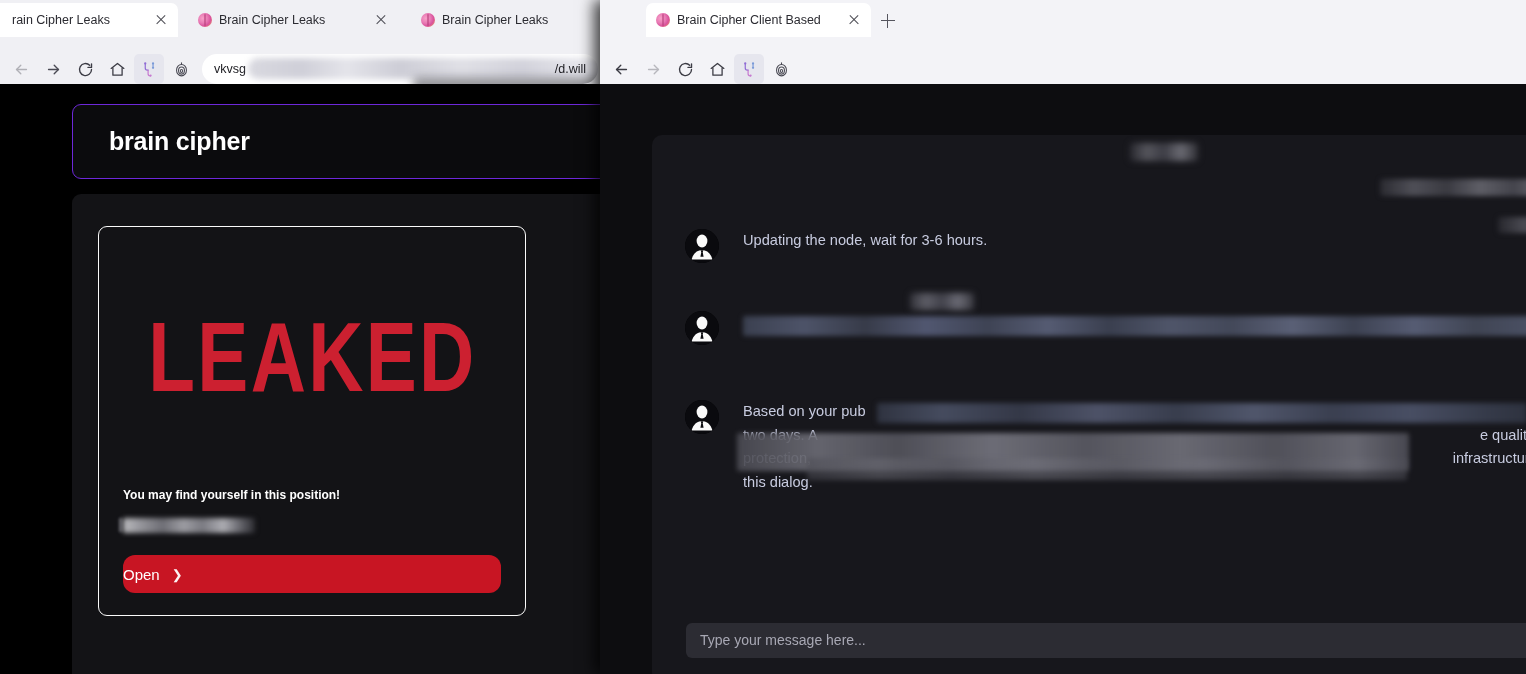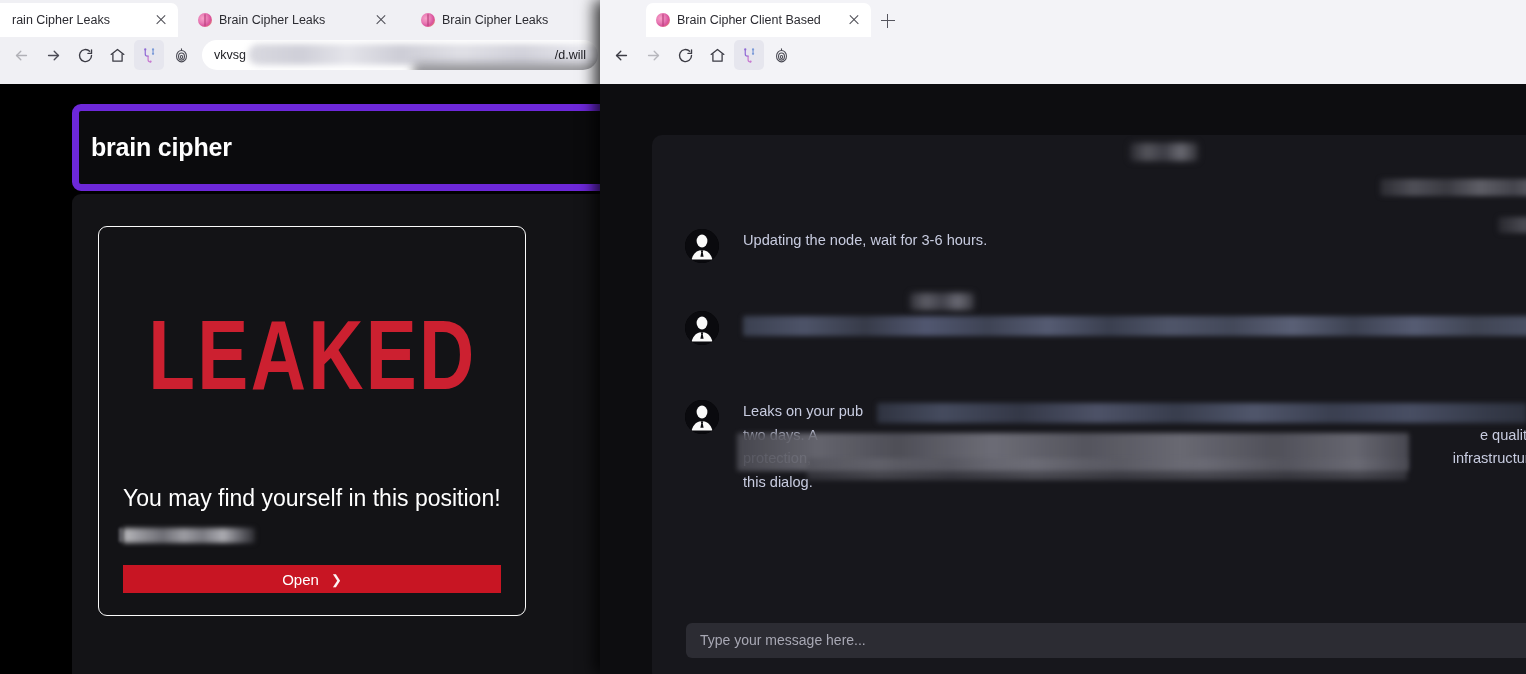--- a/index.html
+++ b/index.html
@@ -58,21 +58,21 @@
   .tab-close::after  { transform: rotate(-45deg); }
   .new-tab {
     position: absolute; top: 9px; width: 24px; height: 24px; color: #4a4a52;
   }
   .new-tab::before, .new-tab::after {
     content: ""; position: absolute; background: #55555e;
   }
   .new-tab::before { left: 5px; top: 11px; width: 14px; height: 1.4px; }
   .new-tab::after  { left: 11px; top: 5px; width: 1.4px; height: 14px; }
 
-  .navbar { height: 44px; display: flex; align-items: flex-start; gap: 2px; padding: 0 6px; background: #f0f0f4; position: relative; }
+  .navbar { height: 44px; display: flex; align-items: flex-end; gap: 2px; padding: 0 6px; background: #f0f0f4; position: relative; }
   .nav-btn {
     width: 30px; height: 30px; border-radius: 5px;
     display: flex; align-items: center; justify-content: center; flex: none;
   }
   .nav-btn svg { display: block; }
   .nav-btn.disabled { opacity: .35; }
   .circuit-btn { background: #e6e6ee; }
   .urlbar {
     flex: 1; height: 30px; border-radius: 15px; background: #ffffff;
     display: flex; align-items: center; padding: 0 12px; margin-left: 4px;
@@ -87,54 +87,54 @@
   .url-shadow {
     position: absolute; left: 210px; top: 24px; height: 14px; width: 290px;
     background: rgba(30,30,40,.5); filter: blur(5px); border-radius: 8px;
   }
   .url-tail { margin-left: auto; position: relative; z-index: 3; }
 
   
   .page-left { position: absolute; left: 0; top: 84px; right: 0; bottom: 0; background: #000; }
   .panel-outer {
     position: absolute; left: 72px; top: 20px; width: 700px;
-    background: #0b0b0d; border: 7px solid #6d28d9; border-radius: 9px;
-    padding: 22px 12px;
+    background: #0b0b0d; border: 1px solid #6d28d9; border-radius: 9px;
+    padding: 22px 36px;
   }
   .brand { font-size: 25px; font-weight: bold; color: #ffffff; letter-spacing: -0.2px; }
 
   .panel-card {
     position: absolute; left: 72px; top: 110px; width: 700px; height: 490px;
     background: #131316; border-radius: 9px;
   }
   .leak-card {
     position: absolute; left: 26px; top: 32px; width: 428px; height: 390px;
     border: 1.6px solid #fafafa; border-radius: 9px; background: #131316;
     display: flex; flex-direction: column;
   }
   .leak-banner { flex: 1; display: flex; align-items: center; justify-content: center; }
   .leaked-text {
     color: #cc2030; font-size: 98px; font-weight: bold;
     font-family: "Liberation Sans Narrow", "Liberation Sans", sans-serif;
     transform: scaleX(.78); transform-origin: center;
     letter-spacing: 3px; line-height: .95;
   }
   .leak-body { padding: 0 24px 22px 24px; }
-  .leak-title { color: #ffffff; font-size: 23px; font-weight: normal; margin-bottom: 16px; }
+  .leak-title { color: #ffffff; font-size: 12px; font-weight: bold; margin-bottom: 16px; }
   .leak-redact {
     width: 132px; height: 15px; margin-bottom: 22px;
     background: linear-gradient(90deg,#b9b9bd 0%,#8e8e94 16%,#6e6e75 30%,#9c9ca2 46%,#7a7a81 60%,#acacb2 76%,#5f5f66 90%,#2b2b30 100%);
     filter: blur(2.6px); border-radius: 2px;
   }
   .leak-redact-tick {
     position: absolute; left: 20px; width: 3px; height: 14px; background: #5d5d64; filter: blur(1.6px);
   }
   .btn-open {
-    display: flex; align-items: center; justify-content: center; gap: 12px;
-    width: 100%; height: 28px; background: #c81523; border: none; border-radius: 0;
+    display: flex; align-items: center; gap: 12px;
+    width: 100%; height: 38px; background: #c81523; border: none; border-radius: 12px;
     color: #ffffff; font-size: 15px; font-family: "Liberation Sans", sans-serif;
   }
   .chev { font-size: 13px; opacity: .95; }
 
   
   .win-right {
     position: absolute; left: 600px; top: 0;
     width: 926px; height: 674px; background: #0d0d10;
     box-shadow: -6px 0 14px rgba(0,0,0,.75); overflow: hidden;
   }
@@ -416,21 +416,21 @@
           <div class="avatar">
             <svg width="34" height="34" viewBox="0 0 34 34">
               <circle cx="17" cy="17" r="17" fill="#0a0a0e"></circle>
               <ellipse cx="17" cy="12" rx="5.4" ry="6.4" fill="#fafafa"></ellipse>
               <path d="M6.6 30.5c1.4-6.1 5.6-9.6 10.4-9.6s9 3.5 10.4 9.6z" fill="#fafafa"></path>
               <path d="M15.6 21.3h2.8l-.7 2 .9 4.4h-3.2l.9-4.4z" fill="#0a0a0e"></path>
             </svg>
           </div>
           <div class="msg-text" style="width:900px;">
             <div>
-              <span>Leaks on your pub</span>
+              <span>Based on your pub</span>
               
             </div>
             <div>
               <span>two days. A</span>
               <span style="float:right;">e quality of personal data</span>
             </div>
             <div>
               <span>protection,</span>
               <span style="float:right;">infrastructure. We will also pu</span>
             </div>

